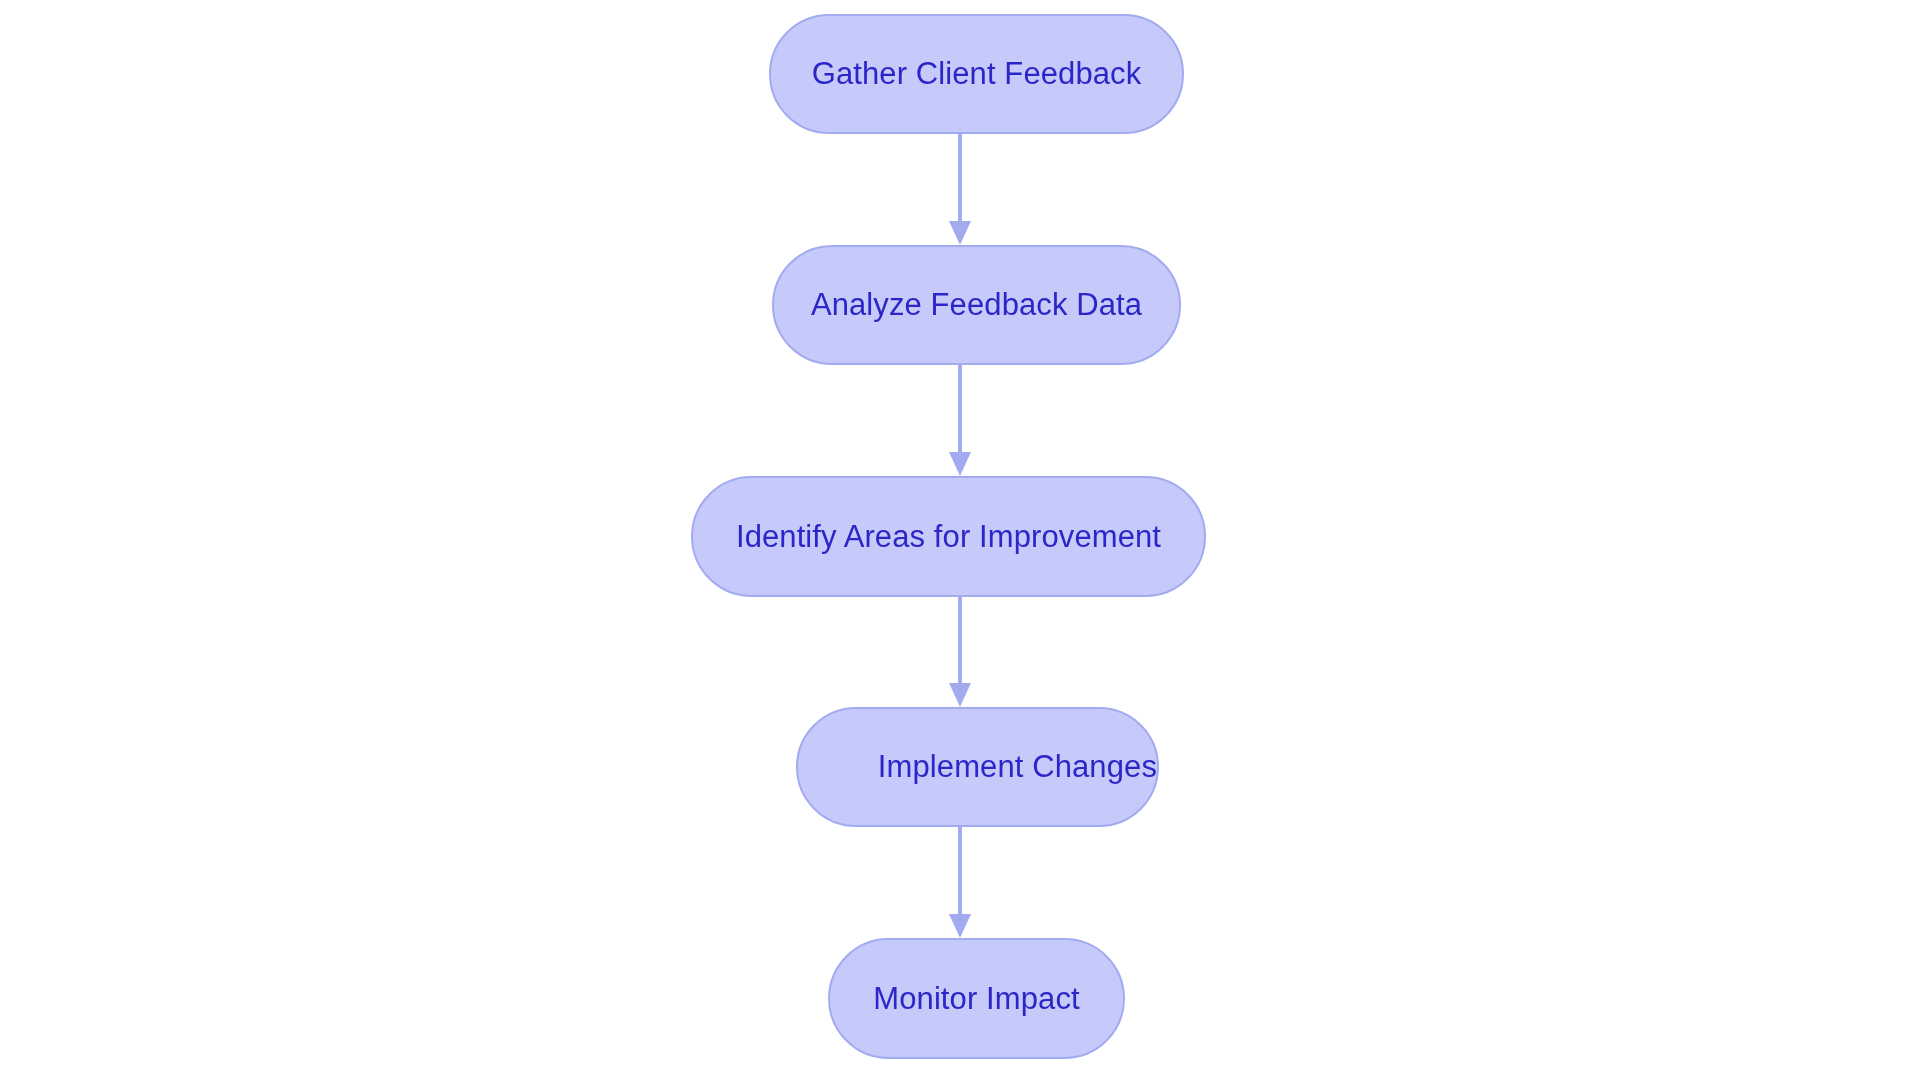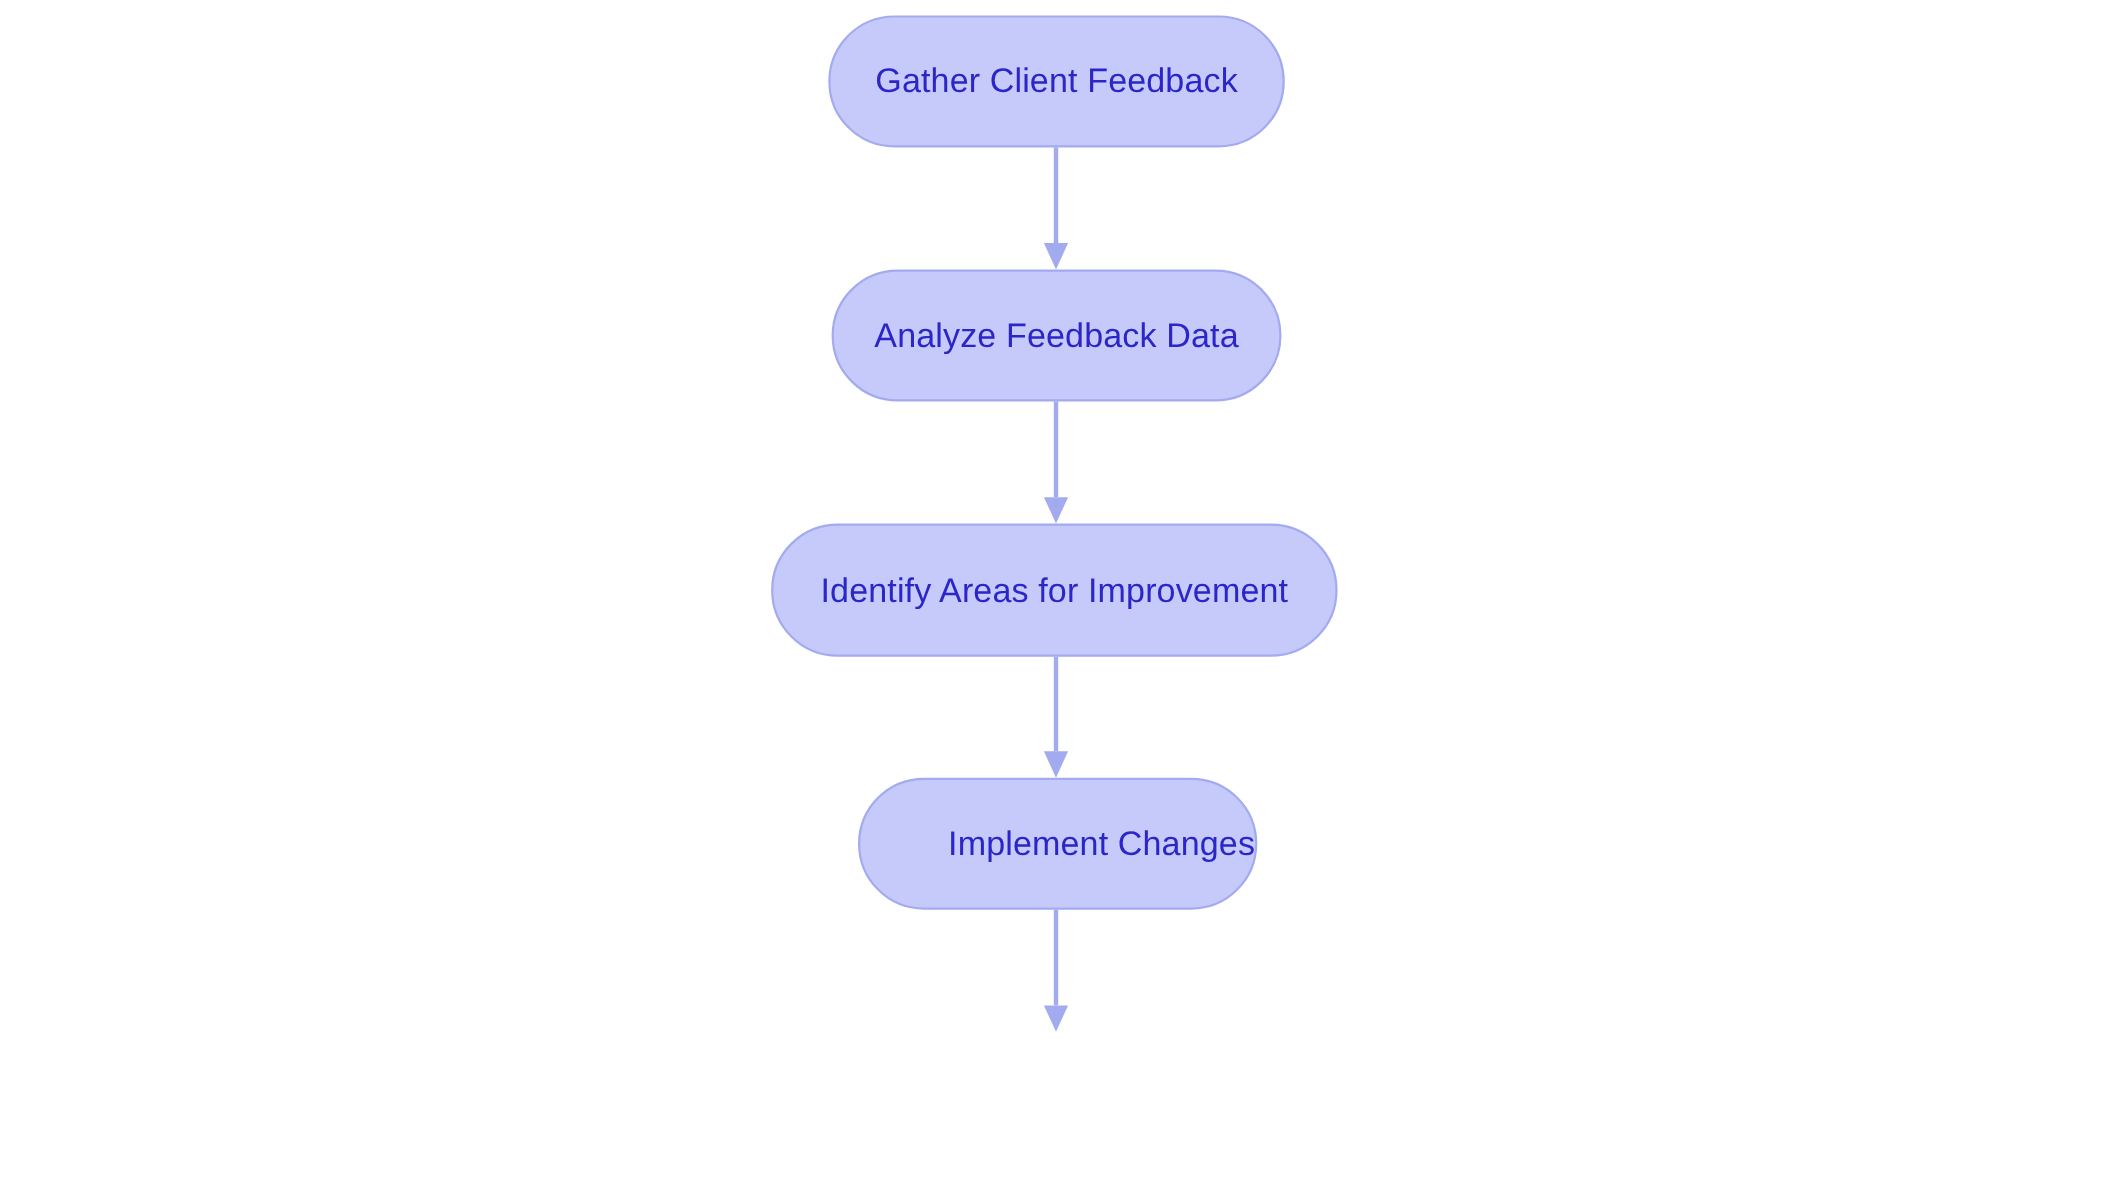--- a/index.html
+++ b/index.html
@@ -32,29 +32,30 @@
     background: #c5cafa;
     border: 2px solid #a3abf0;
     border-radius: 9999px;
     color: #2b26c8;
     font-size: 31px;
     font-weight: 400;
     letter-spacing: 0.1px;
     line-height: 1.2;
     white-space: nowrap;
     user-select: none;
+    margin-left: 16px;
   }
   .node-label {
     color: #2b26c8;
     pointer-events: none;
   }
 
   .node-1 { left: 753px; top: 14px;  width: 415px; height: 120px; }
   .node-2 { left: 756px; top: 245px; width: 409px; height: 120px; }
-  .node-3 { left: 701px; top: 476px; width: 515px; height: 121px; }
+  .node-3 { left: 675px; top: 476px; width: 515px; height: 121px; }
   .node-4 { left: 780px; top: 707px; width: 363px; height: 120px; justify-content: flex-end; }
   .node-5 { left: 812px; top: 938px; width: 297px; height: 121px; }
 
   
   .connector {
     position: absolute;
     left: 0;
     top: 0;
     width: 1920px;
     height: 1083px;
@@ -108,14 +109,17 @@
   </div>
 
   <div class="node node-3">
     <span class="node-label">Identify Areas for Improvement</span>
   </div>
 
   <div class="node node-4">
     <span class="node-label">Implement Changes</span>
   </div>
 
+  <div class="node node-5">
+    <span class="node-label">Monitor Impact</span>
+  </div>
 
 </div>
 
 </body></html>

